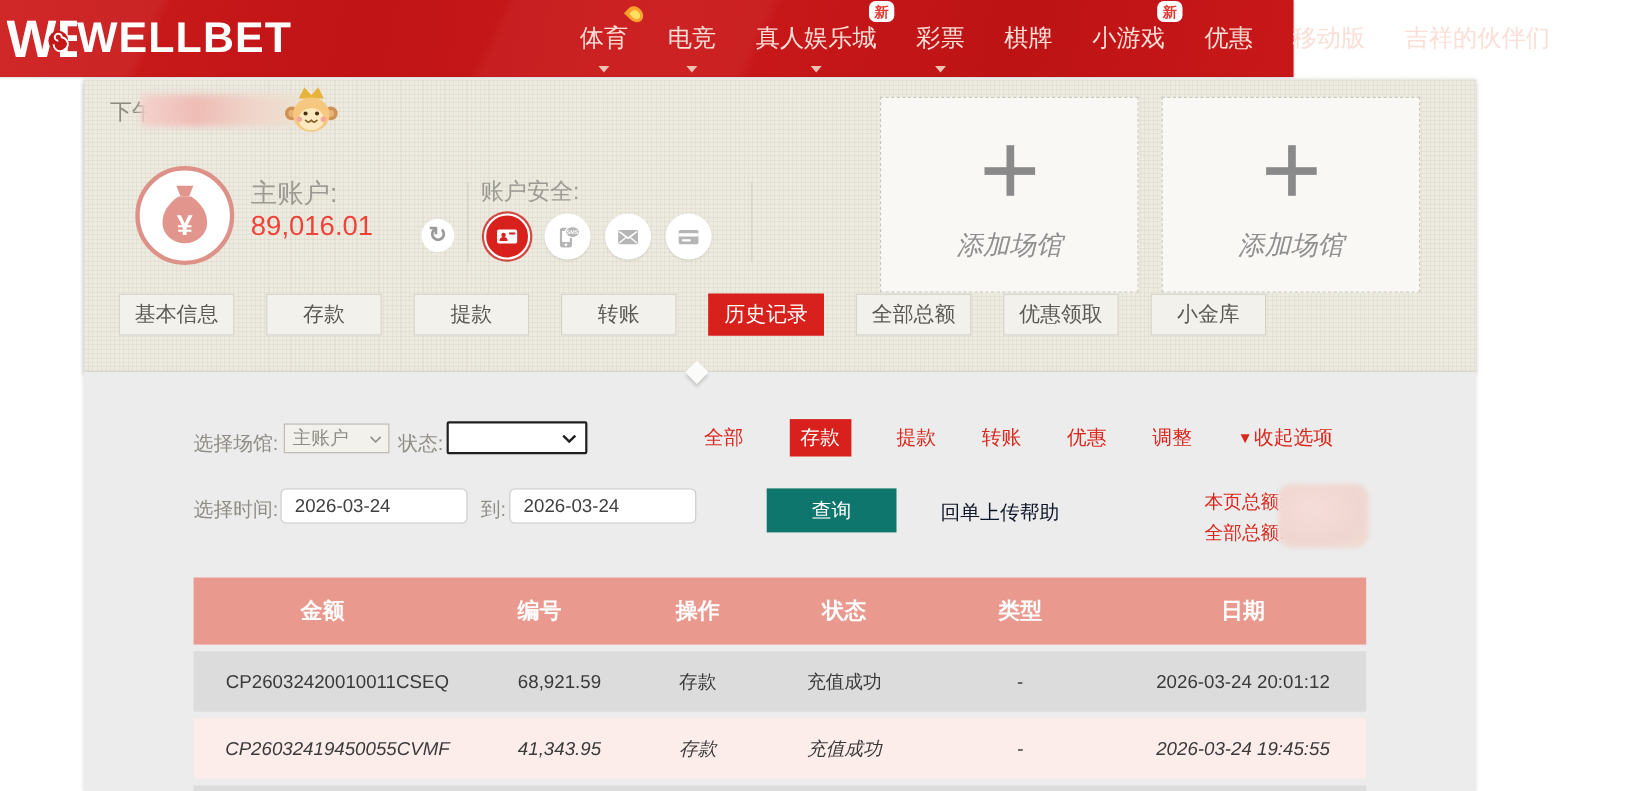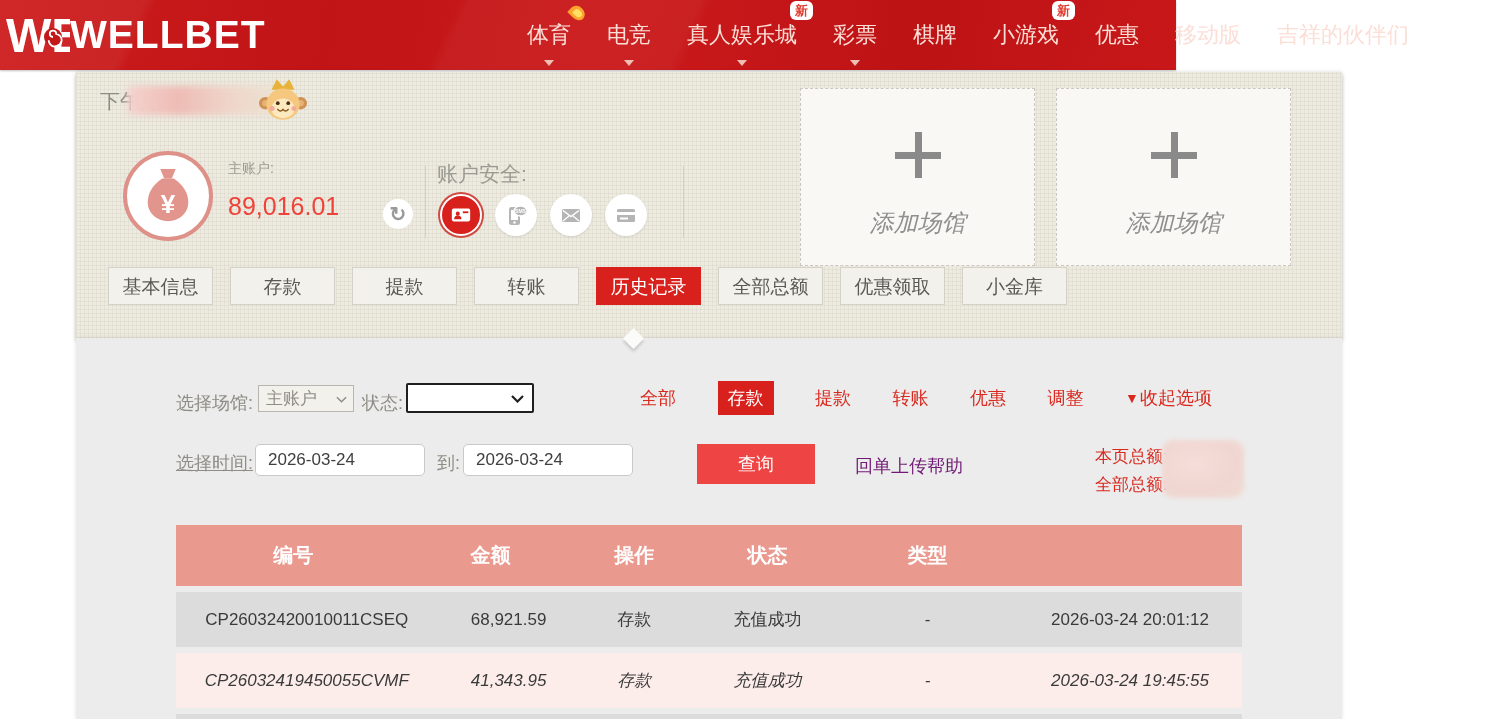--- a/index.html
+++ b/index.html
@@ -27,39 +27,39 @@
   .panel{position:absolute;left:76px;top:72px;width:1266px;height:266px;background-color:#edeae0;
     background-image:repeating-linear-gradient(0deg,rgba(160,150,125,.10) 0 1px,transparent 1px 4px),
       repeating-linear-gradient(90deg,rgba(160,150,125,.10) 0 1px,transparent 1px 4px);
     box-shadow:0 3px 4px rgba(0,0,0,.22),0 0 4px rgba(0,0,0,.12);}
   .greeting{position:absolute;left:24px;top:16px;font-size:20px;color:#8c8c82;}
   .name-blur{position:absolute;left:52px;top:14px;width:145px;height:29px;border-radius:4px;
     background:linear-gradient(90deg,#f4d2cd 0%,#eebcb5 35%,#efd5c9 70%,#ece2d2 100%);filter:blur(3px);}
   .monkey{position:absolute;left:182px;top:4px;}
   .balance-circle{position:absolute;left:47px;top:79px;width:82px;height:82px;border-radius:50%;
     background:#fff;border:4px solid #de9189;display:flex;align-items:center;justify-content:center;}
-  .acct-label{position:absolute;left:152px;top:88px;font-size:14px;color:#9b9b93;}
+  .acct-label{position:absolute;left:152px;top:88px;font-size:24px;color:#9b9b93;}
   .acct-balance{position:absolute;left:152px;top:120px;font-size:25px;color:#ef4238;}
   .refresh{position:absolute;left:307px;top:127px;width:30px;height:30px;border-radius:50%;background:#fff;
     border:none;color:#9a9a9a;font-size:20px;font-weight:bold;line-height:28px;text-align:center;cursor:pointer;padding:0;}
   .vdiv{position:absolute;top:94px;width:1px;height:72px;background:#d2cfc5;}
   .vdiv1{left:349px;} .vdiv2{left:607px;}
   .sec-label{position:absolute;left:361px;top:88px;font-size:21px;color:#9b9b93;}
   .sec-icons{position:absolute;left:364px;top:122px;display:flex;gap:13px;}
   .sec-icon{width:42px;height:42px;border-radius:50%;background:#fff;display:flex;align-items:center;justify-content:center;
     box-shadow:0 1px 2px rgba(0,0,0,.10);cursor:pointer;}
   .sec-icon.active{background:#d8211c;border:2px solid #fff;box-shadow:0 0 0 2px #cf4a42;width:38px;height:38px;}
   .add-venue{position:absolute;top:16px;width:233px;height:176px;background:#f9f8f5;border:1px dashed #c9c7c0;
     cursor:pointer;text-align:center;font-style:italic;}
   .add-venue1{left:724px;} .add-venue2{left:980px;}
   .plus{position:absolute;left:50%;top:66px;width:46px;height:46px;margin-left:-23px;margin-top:-23px;}
   .plus::before{content:"";position:absolute;left:0;top:20px;width:46px;height:7px;background:#8a8a8a;}
   .plus::after{content:"";position:absolute;left:20px;top:0;width:7px;height:46px;background:#8a8a8a;}
   .add-label{position:absolute;left:0;right:0;top:118px;font-size:24px;color:#8f8f8f;}
-  .tabs{position:absolute;left:32px;top:195px;display:flex;gap:17px;}
+  .tabs{position:absolute;left:32px;top:195px;display:flex;gap:29px;}
   .tab{width:105px;height:38px;line-height:38px;text-align:center;font-size:19px;color:#5a5a55;
     background:#f3f1eb;border:1px solid #d4d1c8;box-sizing:border-box;cursor:pointer;}
   .tab.active{background:#d8211c;border-color:#d8211c;color:#fff;}
   .pointer-diamond{position:absolute;left:626px;top:331px;width:15px;height:15px;background:#fbfbfa;
     transform:rotate(45deg);box-shadow:2px 2px 3px rgba(0,0,0,.15);z-index:3;}
 
   
   .content{position:absolute;left:76px;top:338px;width:1266px;height:381px;background:#ececec;
     box-shadow:0 0 4px rgba(0,0,0,.12);}
   .flabel{position:absolute;font-size:18px;color:#8f8d85;}
@@ -70,29 +70,29 @@
   .venue-select{left:182px;top:47px;width:96px;height:27px;font-size:17px;color:#8f8d85;padding-left:7px;}
   .venue-select svg{position:absolute;right:6px;top:10px;}
   .status-select{left:330px;top:45px;width:128px;height:30px;background:#fff;border:2px solid #1f1f1f;border-radius:2px;}
   .status-select svg{position:absolute;right:8px;top:10px;}
   .type-links{position:absolute;left:564px;top:44px;width:572px;height:32px;display:flex;
     justify-content:space-between;align-items:center;}
   .tlink{font-size:18px;color:#d9291f;cursor:pointer;}
   .tlink.active{background:#d8211c;color:#fff;padding:5px 10px;}
   .collapse{font-size:18px;color:#d9291f;cursor:pointer;display:flex;align-items:center;}
   .tri{font-size:14px;margin-right:1px;color:#d9291f;}
-  .fl-time{left:100px;top:113px;text-decoration:underline;}
+  .fl-time{left:100px;top:113px;}
   .date-input{position:absolute;top:106px;width:170px;height:32px;box-sizing:border-box;background:#fff;
     border:1px solid #c9c9c9;border-radius:5px;font-size:17px;color:#3f3f3f;padding:0 0 0 12px;
     font-family:"Liberation Sans","DejaVu Sans",sans-serif;}
   .date-from{left:179px;} .date-to{left:387px;}
   .to-label{position:absolute;left:361px;top:113px;font-size:18px;color:#8f8d85;}
-  .query-btn{position:absolute;left:621px;top:106px;width:118px;height:40px;background:#ef4444;border:none;
+  .query-btn{position:absolute;left:621px;top:106px;width:118px;height:40px;background:#0f766e;border:none;
     color:#fff;font-size:18px;cursor:pointer;font-family:Liberation Serif, serif;}
-  .receipt-help{position:absolute;left:779px;top:116px;font-size:18px;color:#701a75;cursor:pointer;text-decoration:none;}
+  .receipt-help{position:absolute;left:779px;top:116px;font-size:18px;color:#0f172a;cursor:pointer;text-decoration:none;}
   .total-label{position:absolute;left:1019px;font-size:17px;color:#d9291f;}
   .page-total{top:107px;} .all-total{top:135px;}
   .totals-blur{position:absolute;left:1086px;top:102px;width:82px;height:58px;border-radius:12px;
     background:radial-gradient(ellipse at 40% 40%,#f5ddd9 0%,#f0d6d1 60%,#eedcd2 100%);filter:blur(2px);}
 
   
   .table{position:absolute;left:100px;top:187px;width:1066px;}
   .thead{height:61px;background:#ea998f;display:flex;align-items:center;}
   .thead span{color:#fff;font-size:20px;font-weight:bold;text-align:center;}
   .trow{height:55px;margin-top:6px;display:flex;align-items:center;}
@@ -333,30 +333,31 @@
     <input class="date-input date-to" type="text" value="2026-03-24" style="">
     <button class="query-btn">查询</button>
     <a class="receipt-help">回单上传帮助</a>
     <div class="total-label page-total">本页总额:</div>
     <div class="total-label all-total">全部总额:</div>
     <div class="totals-blur"></div>
 
     <div class="table">
       <div class="thead">
 
+          <span>金额</span>
+
           <span>编号</span>
 
-          <span>金额</span>
-
           <span>操作</span>
 
           <span>状态</span>
 
           <span>类型</span>
 
+          <span>日期</span>
 
       </div>
       <div class="tbody">
 
           <div class="trow">
             <span class="c c1">CP26032420010011CSEQ</span>
             <span class="c c2">68,921.59</span>
             <span class="c c3">存款</span>
             <span class="c c4">充值成功</span>
             <span class="c c5">-</span>

